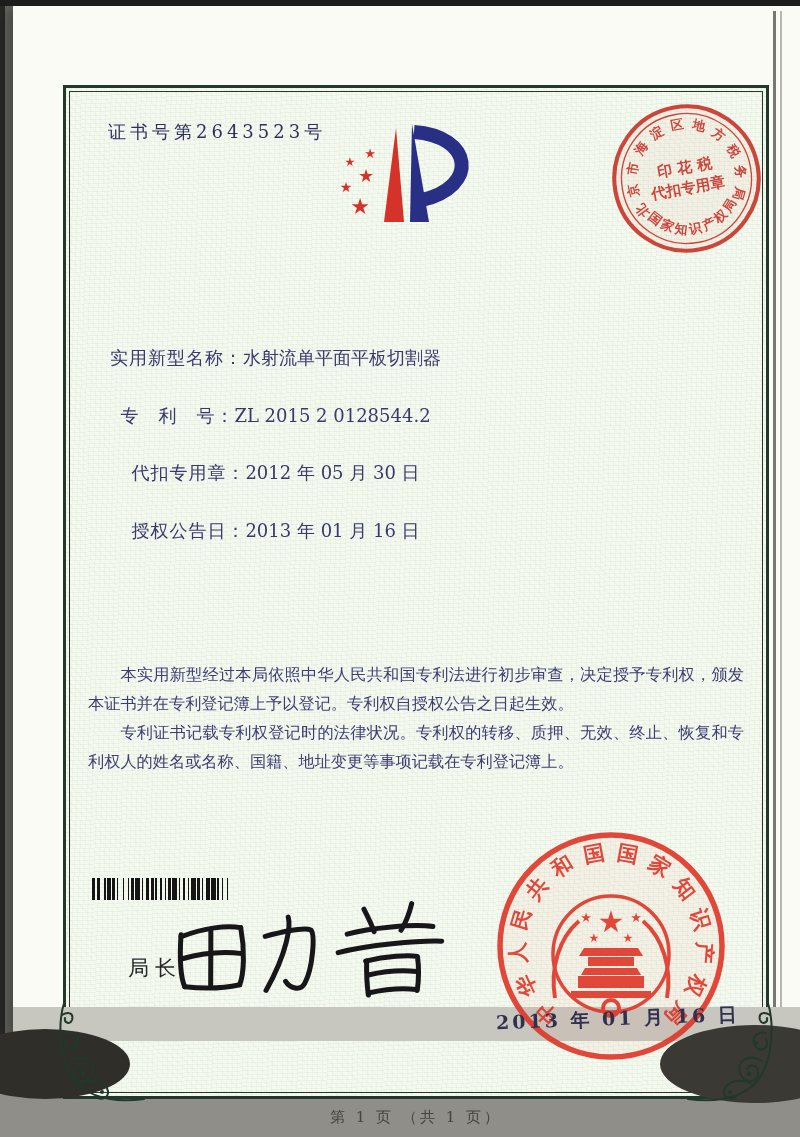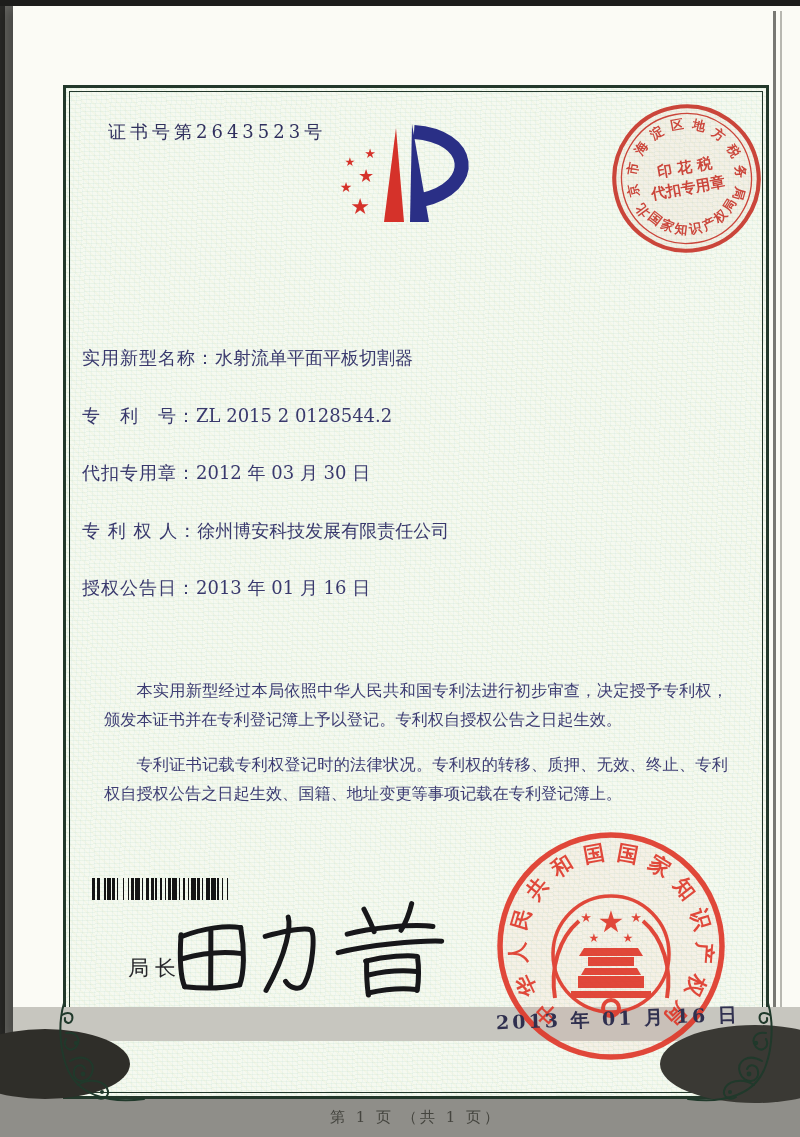--- a/index.html
+++ b/index.html
@@ -21,25 +21,25 @@
       repeating-linear-gradient(178deg, rgba(130,195,160,.10) 0 1px, rgba(255,255,255,0) 1px 4px),
       repeating-linear-gradient(92deg, rgba(120,185,205,.07) 0 1px, rgba(255,255,255,0) 1px 5px),
       repeating-linear-gradient(45deg, rgba(215,215,130,.07) 0 2px, rgba(255,255,255,0) 2px 6px),
       #f5f9f0;}
   .cert::after{content:"";position:absolute;inset:3px;border:1px solid #23382b;pointer-events:none;}
 
   .cert-no{position:absolute;left:42px;top:32px;font-size:18px;letter-spacing:4px;color:#30305e;}
   .title{position:absolute;left:0;top:140px;width:100%;text-align:center;font-size:42px;font-weight:700;
     letter-spacing:7px;color:#1f1f4a;}
 
-  .fields{position:absolute;left:16px;top:258px;display:grid;grid-auto-rows:57.5px;}
+  .fields{position:absolute;left:44px;top:258px;display:grid;grid-auto-rows:57.5px;text-align:center;}
   .frow{font-size:18px;color:#39396d;white-space:nowrap;}
   .frow .lab{letter-spacing:1px;}
   .paras{position:absolute;left:22px;top:572px;width:656px;}
-  .paras p{margin:16px;font-size:16.2px;line-height:29px;color:#3d3d73;text-indent:2em;text-align:justify;}
+  .paras p{margin:0;font-size:16.2px;line-height:29px;color:#3d3d73;text-indent:2em;text-align:justify;}
 
   .barcode{position:absolute;left:26px;top:790px;height:22px;display:flex;align-items:stretch;}
   .barcode i{display:block;height:100%;}
 
   .director{position:absolute;left:62px;top:866px;font-size:21px;color:#26262a;letter-spacing:6px;
     font-family:"DejaVu Sans","Liberation Sans",sans-serif;}
   .signature{position:absolute;left:100px;top:800px;z-index:3;transform:rotate(-3deg);}
 
   .logo{position:absolute;left:260px;top:26px;}
   .stamp{position:absolute;left:538px;top:8px;transform:rotate(-10deg);opacity:.92;}
@@ -135,28 +135,27 @@
             <text transform="translate(117.2,113.5) rotate(312.0)" text-anchor="middle" dominant-baseline="middle" font-size="12.5" font-weight="bold" fill="#c8372c">局</text>
           </g>
         <text x="80" y="74" text-anchor="middle" font-size="14.5" font-weight="bold" fill="#c8372c">印 花 税</text>
         <text x="80" y="94" text-anchor="middle" font-size="14.5" font-weight="bold" fill="#c8372c">代扣专用章</text>
       </svg>
 
 
       <div class="fields">
         <div class="frow"><span class="lab">实用新型名称：</span><span class="val">水射流单平面平板切割器</span></div>
         <div class="frow"><span class="lab">专　利　号：</span><span class="val">ZL 2015 2 0128544.2</span></div>
-        <div class="frow"><span class="lab">代扣专用章：</span><span class="val">2012 年 03 月 30 日</span></div>
-        <div class="frow"><span class="lab">专 利 权 人：</span><span class="val">徐州博安科技发展有限责任公司</span></div>
+        <div class="frow"><span class="lab">代扣专用章：</span><span class="val">2012 年 05 月 30 日</span></div>
         <div class="frow"><span class="lab">授权公告日：</span><span class="val">2013 年 01 月 16 日</span></div>
       </div>
 
       <div class="paras">
         <p>本实用新型经过本局依照中华人民共和国专利法进行初步审查，决定授予专利权，颁发本证书并在专利登记簿上予以登记。专利权自授权公告之日起生效。</p>
-        <p>专利证书记载专利权登记时的法律状况。专利权的转移、质押、无效、终止、专利权自授权公告之日起生效、国籍、地址变更等事项记载在专利登记簿上。</p>
+        <p>专利证书记载专利权登记时的法律状况。专利权的转移、质押、无效、终止、恢复和专利权人的姓名或名称、国籍、地址变更等事项记载在专利登记簿上。</p>
       </div>
 
       <div class="barcode" id="barcode">
           <i style="width: 3.1px; background: rgb(20, 20, 20);"></i>
           <i style="width: 1.55px; background: transparent;"></i>
           <i style="width: 3.1px; background: rgb(20, 20, 20);"></i>
           <i style="width: 4.65px; background: transparent;"></i>
           <i style="width: 1.55px; background: rgb(20, 20, 20);"></i>
           <i style="width: 1.55px; background: transparent;"></i>
           <i style="width: 3.1px; background: rgb(20, 20, 20);"></i>

